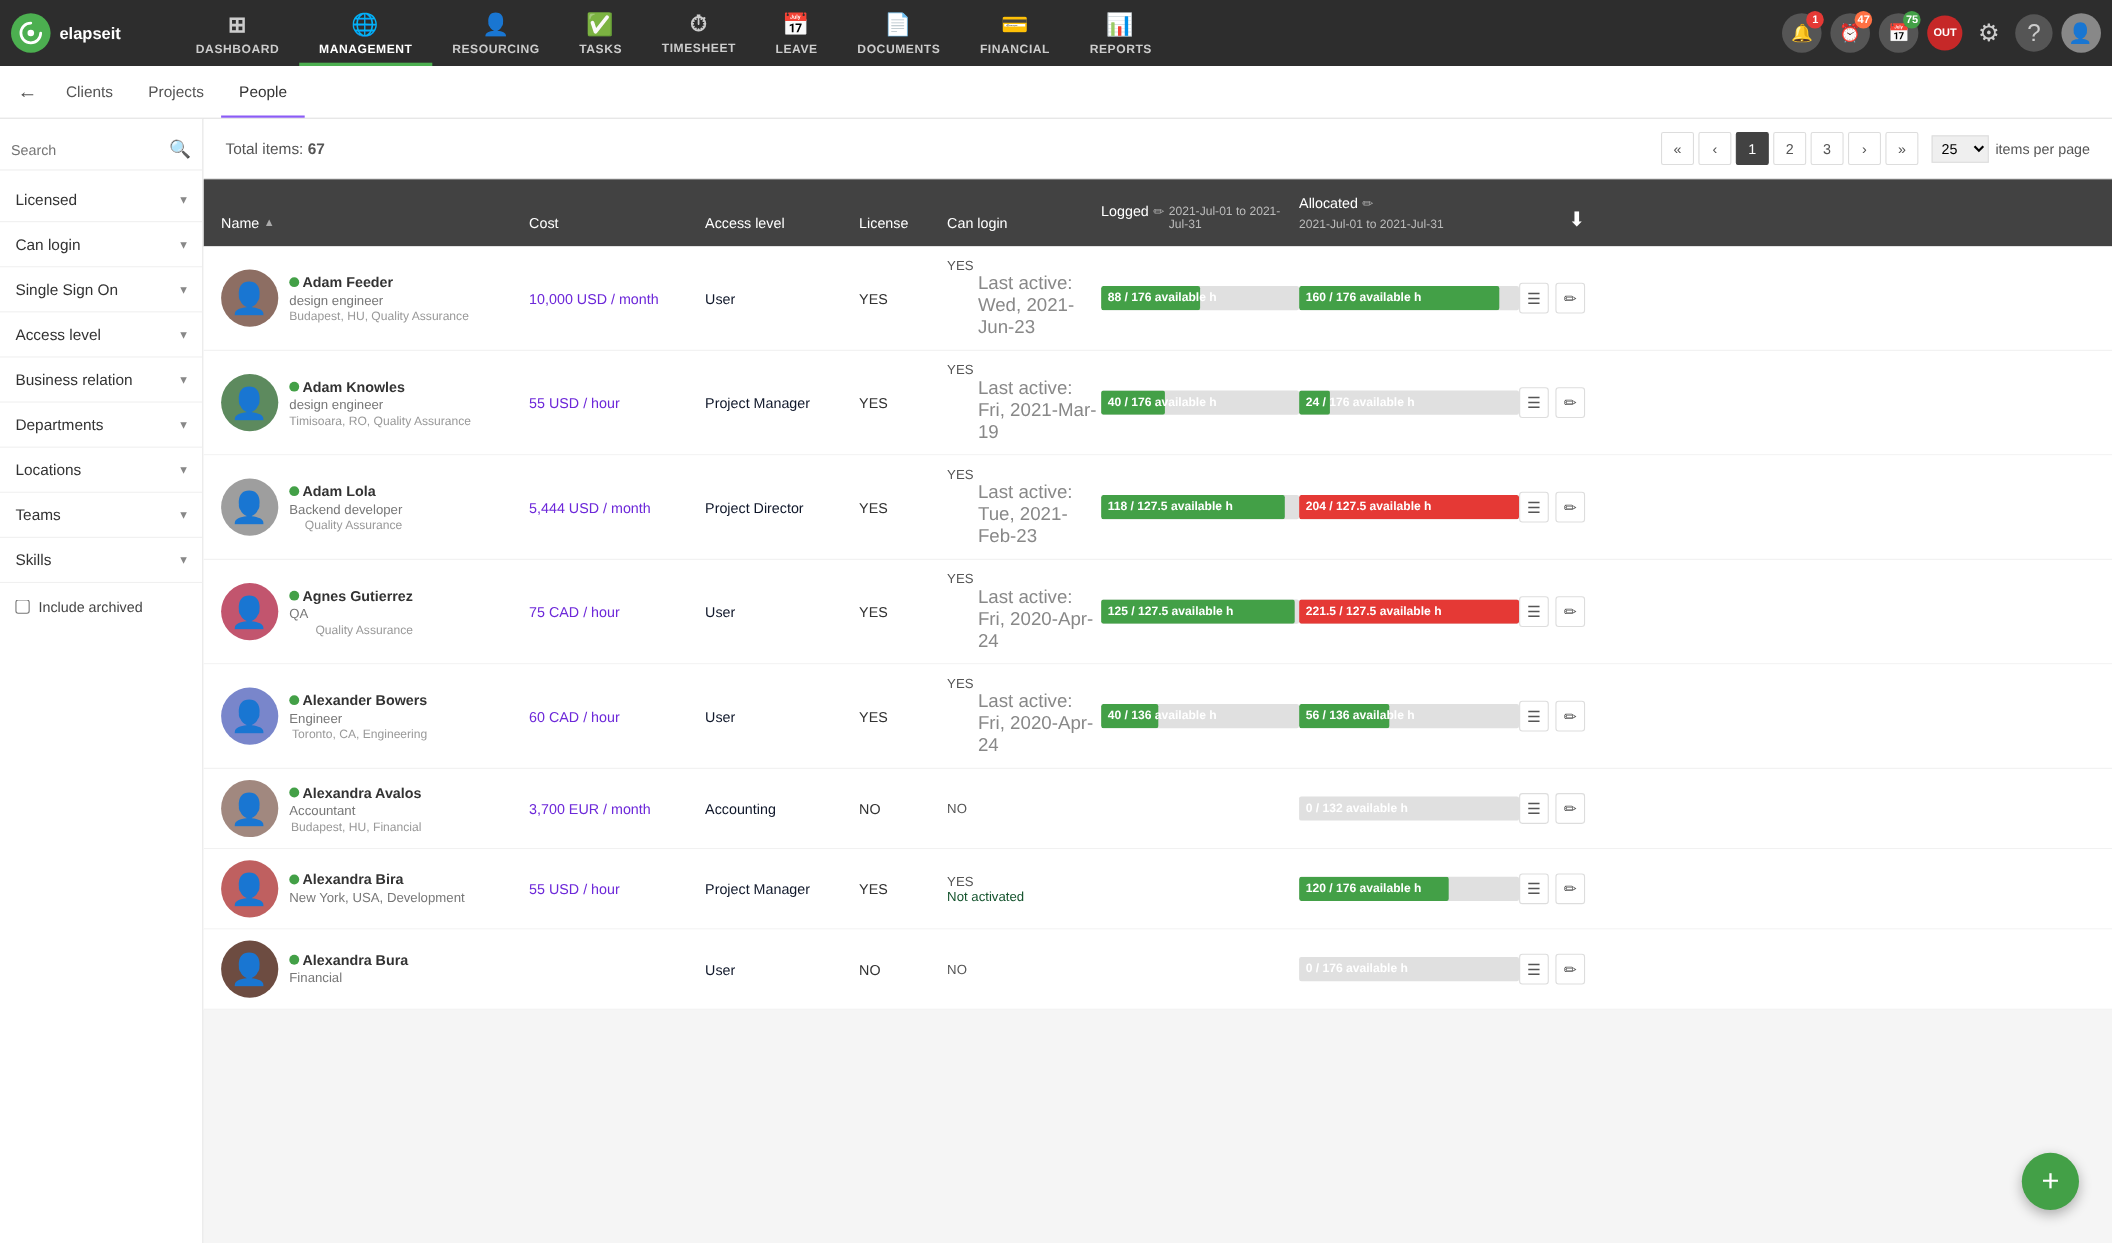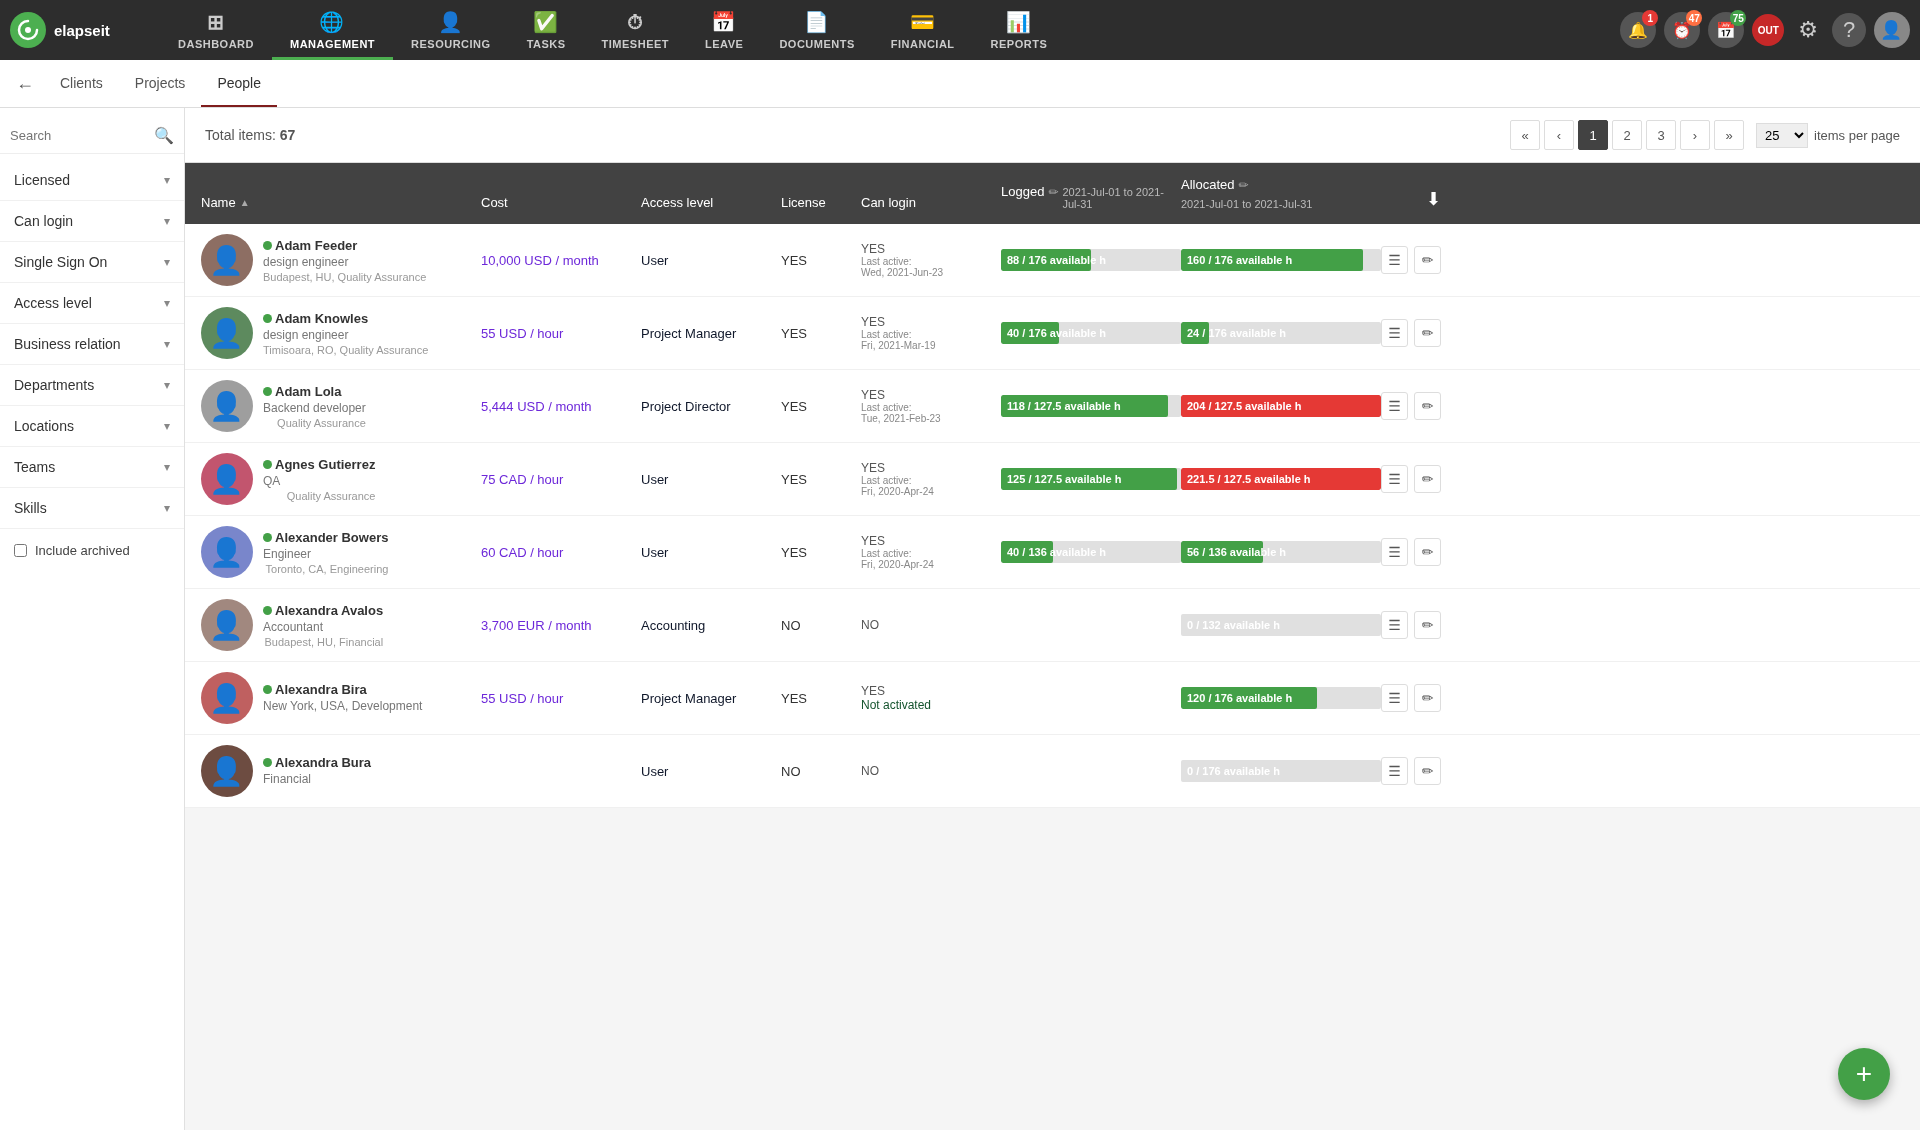--- a/index.html
+++ b/index.html
@@ -134,21 +134,21 @@
     .tab-link {
       padding: 14px 16px;
       color: #555;
       cursor: pointer;
       font-size: 14px;
       border-bottom: 2px solid transparent;
       margin-bottom: -1px;
     }
     .tab-link.active {
       color: #333;
-      border-bottom: 2px solid #7f1d1d;
+      border-bottom: 2px solid #8b5cf6;
       font-weight: 500;
     }
 
     
     .main-layout {
       display: flex;
       height: calc(100vh - 108px);
     }
 
     
@@ -309,21 +309,21 @@
       background: #43a047;
       display: inline-block;
       margin-right: 3px;
       flex-shrink: 0;
     }
 
     .td-cost { font-size: 13px; color: #6d28d9; }
     .td-access { font-size: 13px; color: #0f172a; }
     .td-license { font-size: 13px; font-weight: 500; color: #333; }
     .td-logged { font-size: 12px; color: #555; }
-    .td-logged .last-active { color: #888; font-size: 10px; }
+    .td-logged .last-active { color: #888; font-size: 17px; margin-left: 28px; }
     .not-activated { color: #14532d; font-size: 12px; }
 
     .progress-bar-wrap {
       position: relative;
       height: 22px;
       background: #e0e0e0;
       border-radius: 2px;
       overflow: hidden;
       min-width: 150px;
     }

